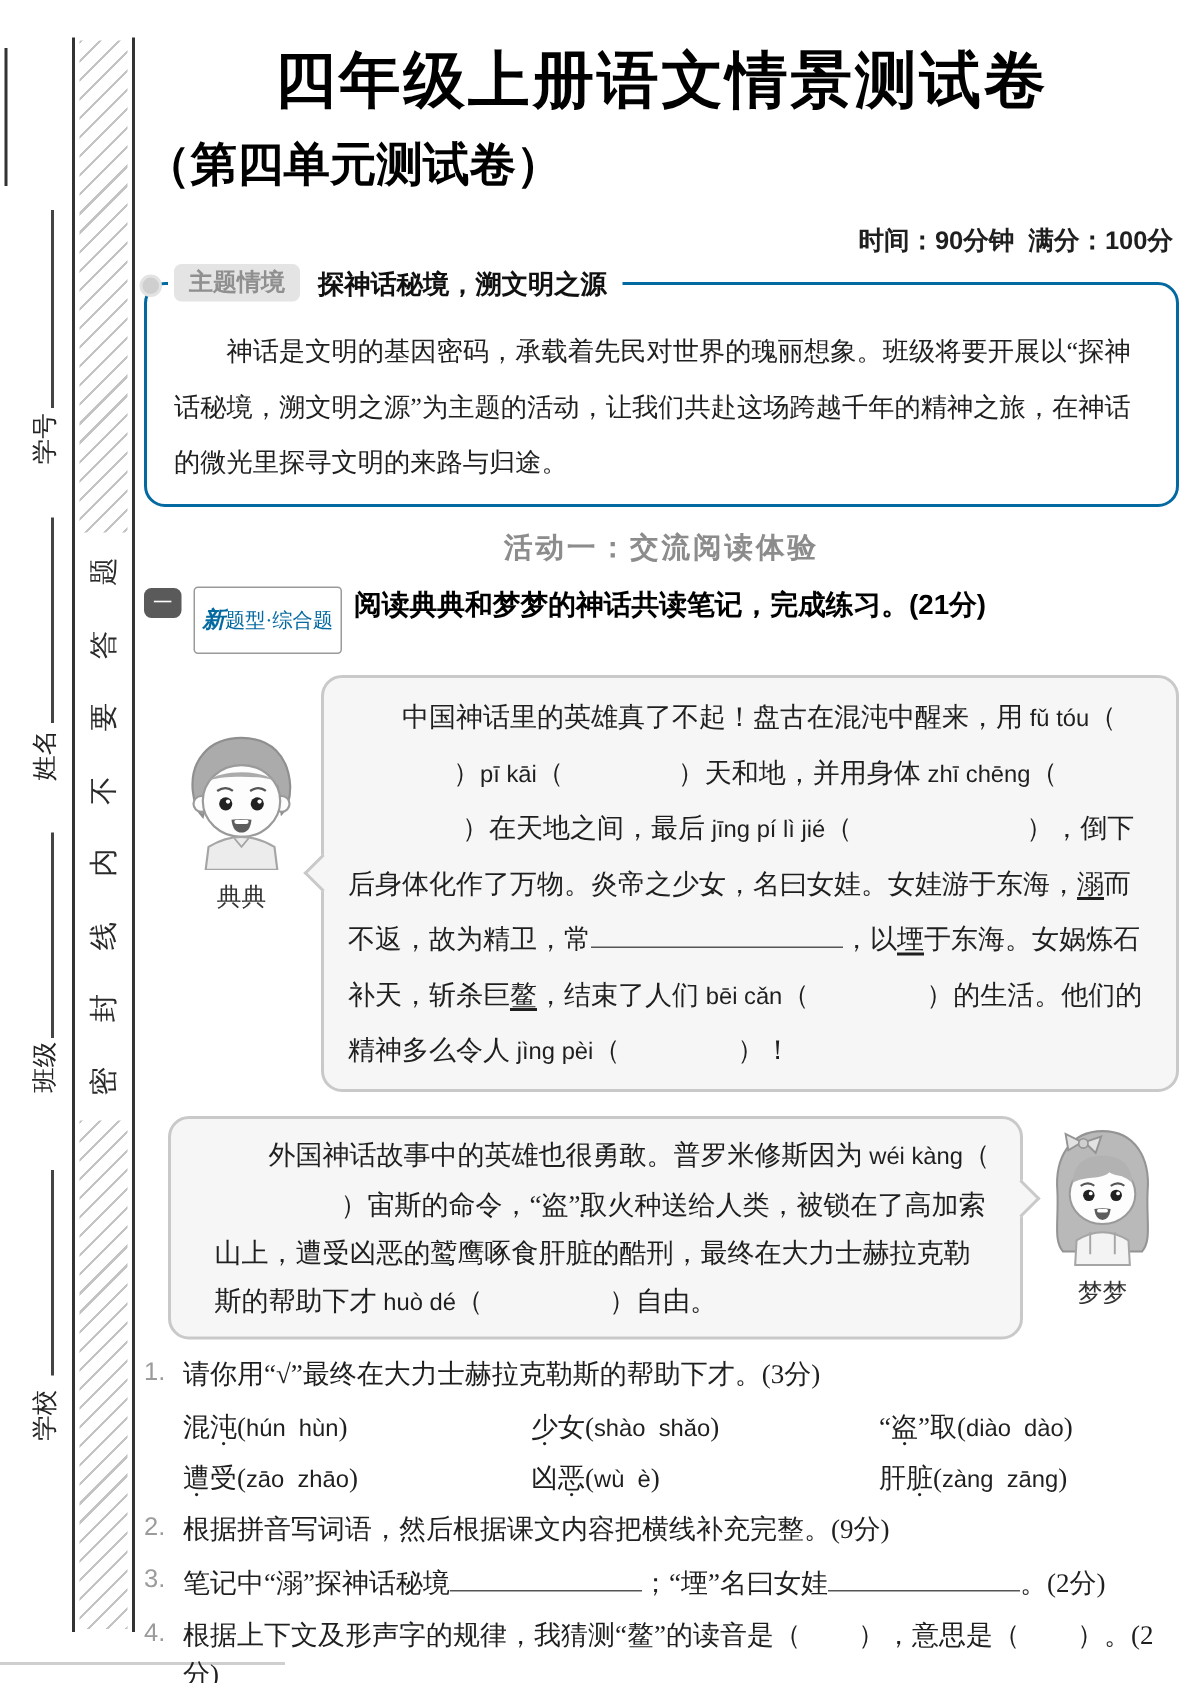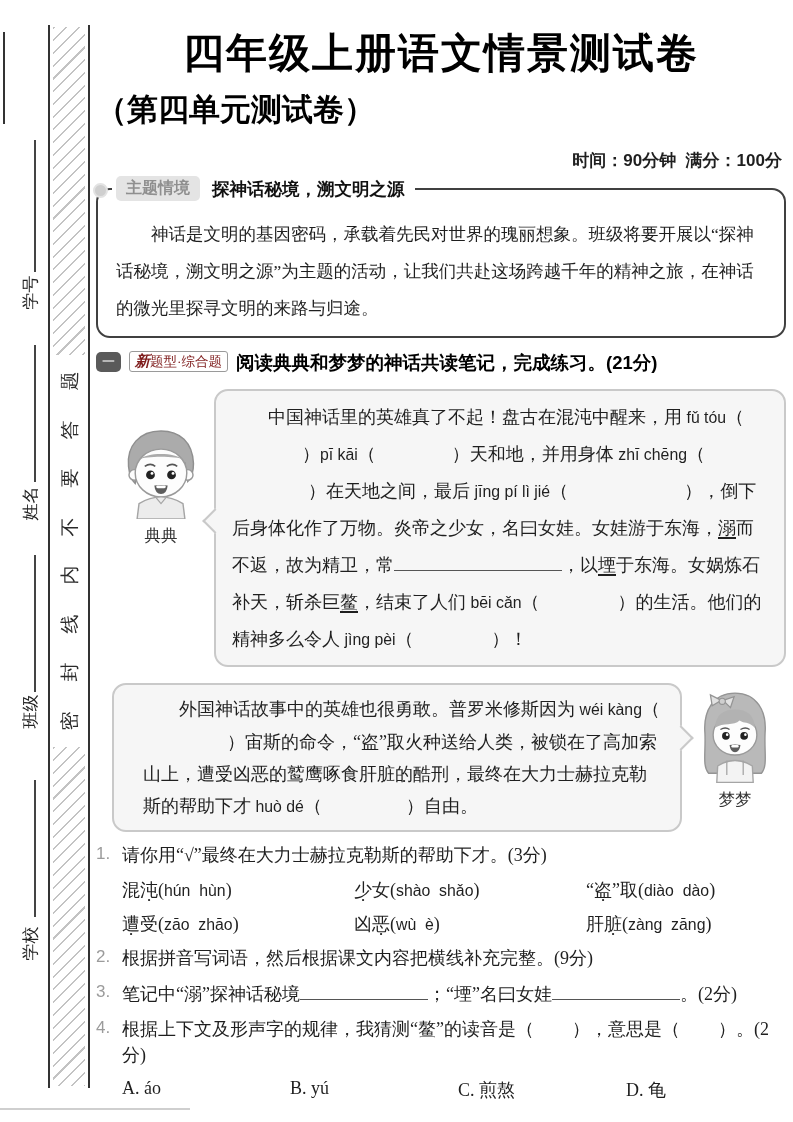--- a/index.html
+++ b/index.html
@@ -24,41 +24,41 @@
   
   .main{position:absolute;left:96px;top:26px;width:690px;}
   .title{font-family:"Liberation Sans",sans-serif;font-weight:bold;font-size:41px;
          text-align:center;letter-spacing:2px;color:#000;}
   .subtitle{font-family:"Liberation Sans",sans-serif;font-weight:bold;font-size:31px;
             text-align:left;margin-top:8px;color:#000;}
   .meta{font-family:"Liberation Sans",sans-serif;font-weight:bold;font-size:17px;
         text-align:right;margin-top:18px;padding-right:4px;}
 
   
-  .theme-box{position:relative;margin-top:16px;border:2px solid #404040;border-radius:14px;
+  .theme-box{position:relative;margin-top:16px;border:2px solid #0369a1;border-radius:14px;
              padding:26px 18px 10px 18px;}
   .theme-anchor{position:absolute;left:-5px;top:-7px;width:11px;height:11px;border-radius:50%;
                 background:#cfcfcf;border:2px solid #e3e3e3;}
   .theme-head{position:absolute;top:-14px;left:14px;display:flex;align-items:center;gap:12px;
               background:#fff;padding:0 10px 0 4px;}
   .theme-badge{background:#e4e4e4;color:#8f8f8f;font-family:"Liberation Sans",sans-serif;
                font-weight:bold;font-size:16px;padding:2px 10px;border-radius:5px;white-space:nowrap;}
   .theme-title{font-family:"Liberation Sans",sans-serif;font-weight:bold;font-size:17.5px;color:#111;white-space:nowrap;}
   .theme-body{font-size:17.5px;line-height:2.1;text-indent:2em;margin:0;}
 
   .activity{font-family:"Liberation Sans",sans-serif;font-weight:bold;font-size:19px;color:#8c8c8c;
             text-align:center;margin-top:14px;letter-spacing:2px;}
 
   
   .mainq{display:flex;align-items:flex-start;gap:8px;margin-top:12px;}
   .numbox{flex:0 0 auto;width:25px;height:20px;background:#5a5a5a;border-radius:5px;color:#fff;
           font-size:13px;display:flex;align-items:center;justify-content:center;margin-top:2px;
           font-family:"Liberation Sans",sans-serif;}
-  .typebadge{flex:0 0 auto;border:1.5px solid #9a9a9a;border-radius:3px;padding:0 5px;margin-top:1px;
-             font-size:13.5px;color:#7f1d1d;white-space:nowrap;}
+  .typebadge{flex:0 0 auto;border:1.5px solid #9a9a9a;border-radius:3px;padding:12px 5px;margin-top:1px;
+             font-size:13.5px;color:#0369a1;white-space:nowrap;}
   .typebadge .nprefix{font-style:italic;font-weight:bold;font-size:15px;}
   .mainq-text{font-family:"Liberation Sans",sans-serif;font-weight:bold;font-size:18.5px;color:#000;}
 
   
   .bubble-wrap{position:relative;}
   .b1{margin-left:118px;margin-top:14px;}
   .b2{margin-left:16px;margin-right:104px;margin-top:16px;}
   .bubble{position:relative;border:2px solid #c9c9c9;border-radius:14px;background:#f6f6f6;
           padding:8px 16px;font-size:18px;}
   .b1 .bubble{line-height:2.05;}
@@ -132,20 +132,21 @@
 
     <div class="theme-box">
       <div class="theme-anchor"></div>
       <div class="theme-head">
         <span class="theme-badge">主题情境</span>
         <span class="theme-title">探神话秘境，溯文明之源</span>
       </div>
       <p class="theme-body">神话是文明的基因密码，承载着先民对世界的瑰丽想象。班级将要开展以“探神话秘境，溯文明之源”为主题的活动，让我们共赴这场跨越千年的精神之旅，在神话的微光里探寻文明的来路与归途。</p>
     </div>
 
+    <div class="activity">活动一：交流阅读体验</div>
 
     <div class="mainq">
       <span class="numbox">一</span>
       <span class="typebadge"><span class="nprefix">新</span><span>题型·综合题</span></span>
       <span class="mainq-text">阅读典典和梦梦的神话共读笔记，完成练习。(21分)</span>
     </div>
 
     <div class="bubble-wrap b1">
       <div class="avatar av1">
         <svg width="86" height="92" viewBox="0 0 90 96">

